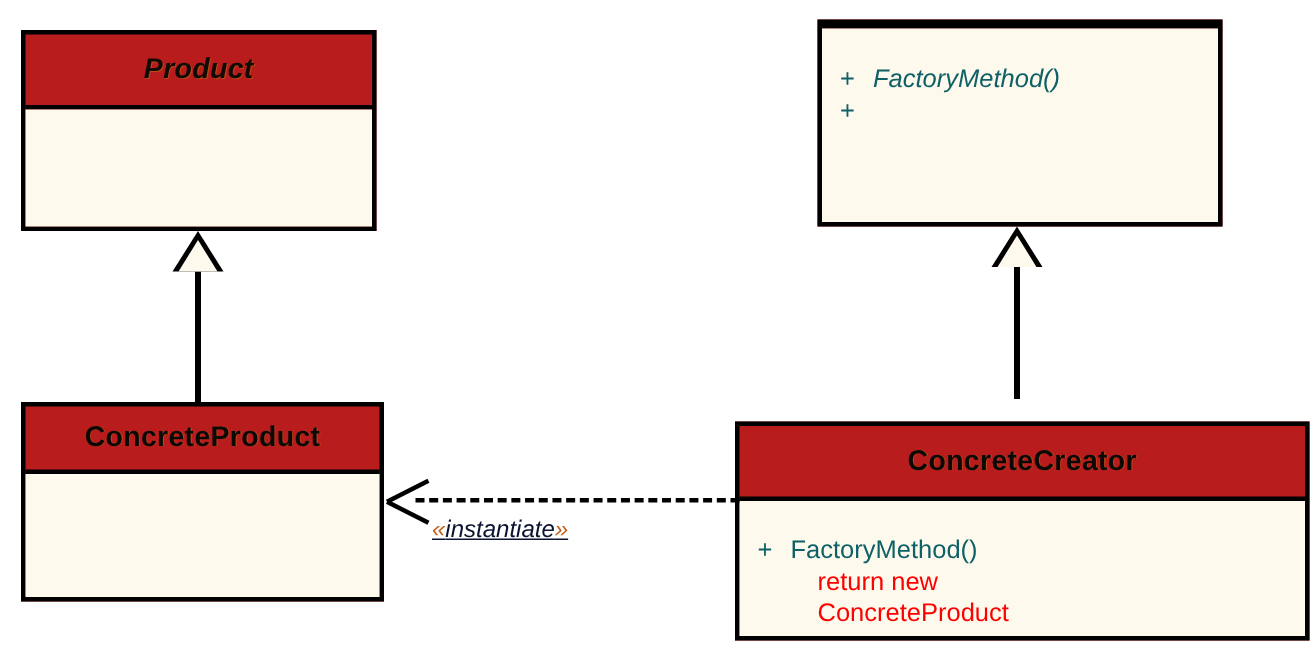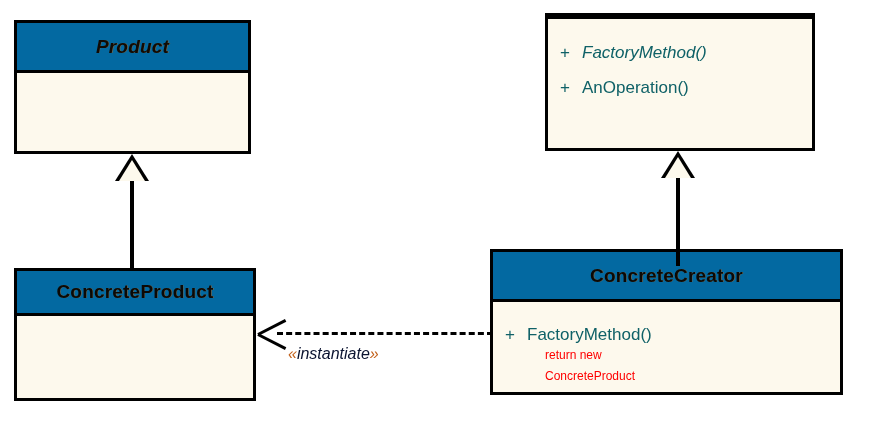--- a/index.html
+++ b/index.html
@@ -15,21 +15,21 @@
     width: 874px;
     height: 431px;
     background: #ffffff;
     overflow: hidden;
   }
 
   
   .uml-class {
     position: absolute;
     box-sizing: border-box;
-    background: #0369a1;
+    background: #b91c1c;
     border: 3px solid #000000;
     display: flex;
     flex-direction: column;
   }
   .uml-header {
     box-sizing: border-box;
     display: flex;
     align-items: center;
     justify-content: center;
     text-align: center;
@@ -80,21 +80,21 @@
   }
   .member-name {
     color: #0f6167;
     margin-top: 14px;
   }
   .member-name.italic {
     font-style: italic;
   }
   .member-note {
     color: #fe0000;
-    font-size: 12px;
+    font-size: 17px;
     line-height: 21px;
     white-space: nowrap;
   }
   .note-indent {
     padding-left: 52px;
   }
 
   
   .conn-line {
     position: absolute;
@@ -133,20 +133,21 @@
     background: #000000;
     transform-origin: 0 50%;
   }
 
   .stereotype {
     position: absolute;
     font-size: 16px;
     font-style: italic;
     white-space: nowrap;
     color: #0a1330;
+    text-decoration: underline;
   }
   .stereotype .guil {
     color: #c2601a;
     font-style: italic;
   }
 </style>
 </head>
 <body>
 
 <div id="canvas">
@@ -161,34 +162,33 @@
 
   <div class="uml-class" style="left:545px; top:13px; width:270px; height:138px;">
     <div class="uml-divider"></div>
     <div class="uml-body" style="padding-top:9px;">
       <div class="member-row">
         <span class="member-vis">+</span>
         <span class="member-name italic">FactoryMethod()</span>
       </div>
       <div class="member-row">
         <span class="member-vis">+</span>
-        <span class="member-name">AnOperation()</span>
       </div>
     </div>
   </div>
 
   <div class="uml-class" style="left:14px; top:268px; width:242px; height:133px;">
     <div class="uml-header" style="height:42px;">
       <span class="class-title concrete">ConcreteProduct</span>
     </div>
     <div class="uml-divider"></div>
     <div class="uml-body"></div>
   </div>
 
-  <div class="uml-class" style="left:490px; top:249px; width:353px; height:146px;">
+  <div class="uml-class" style="left:490px; top:281px; width:383px; height:146px;">
     <div class="uml-header" style="height:47px;">
       <span class="class-title concrete">ConcreteCreator</span>
     </div>
     <div class="uml-divider"></div>
     <div class="uml-body" style="padding-top:8px;">
       <div class="member-row">
         <span class="member-vis">+</span>
         <span class="member-name">FactoryMethod()</span>
       </div>
       <div class="member-note note-indent">return new</div>

